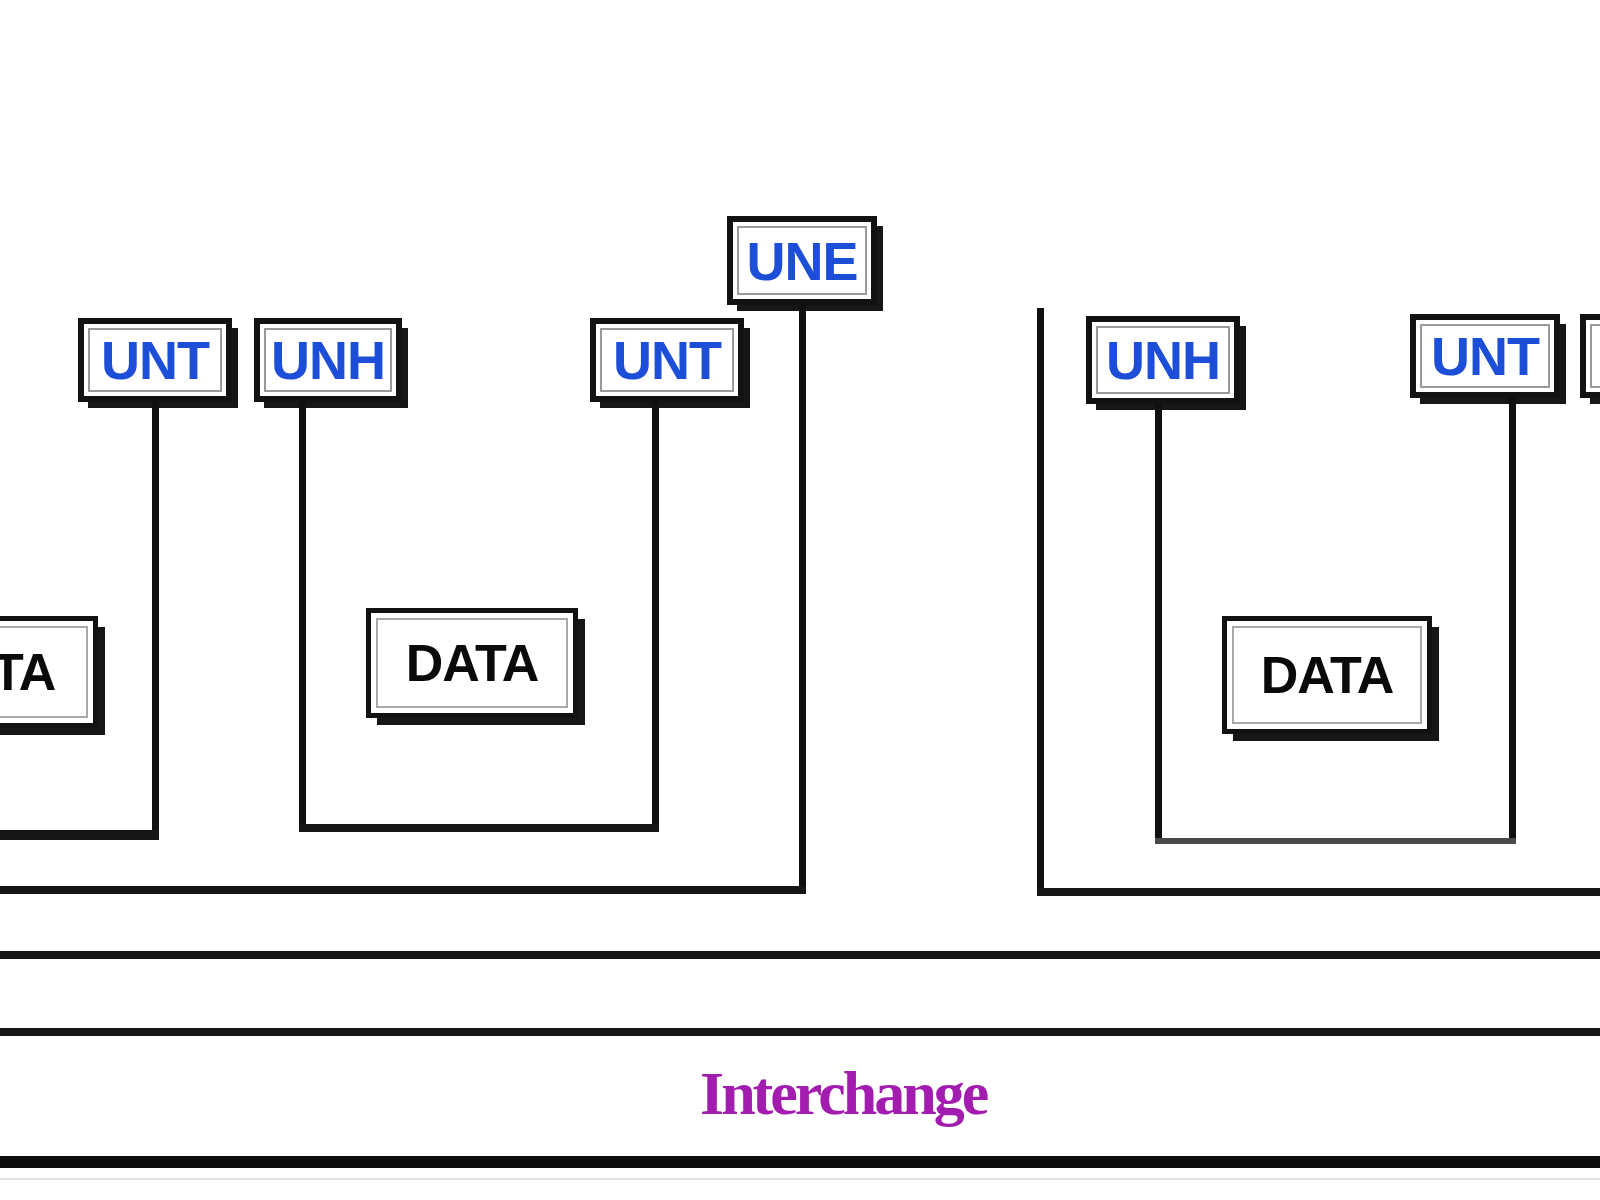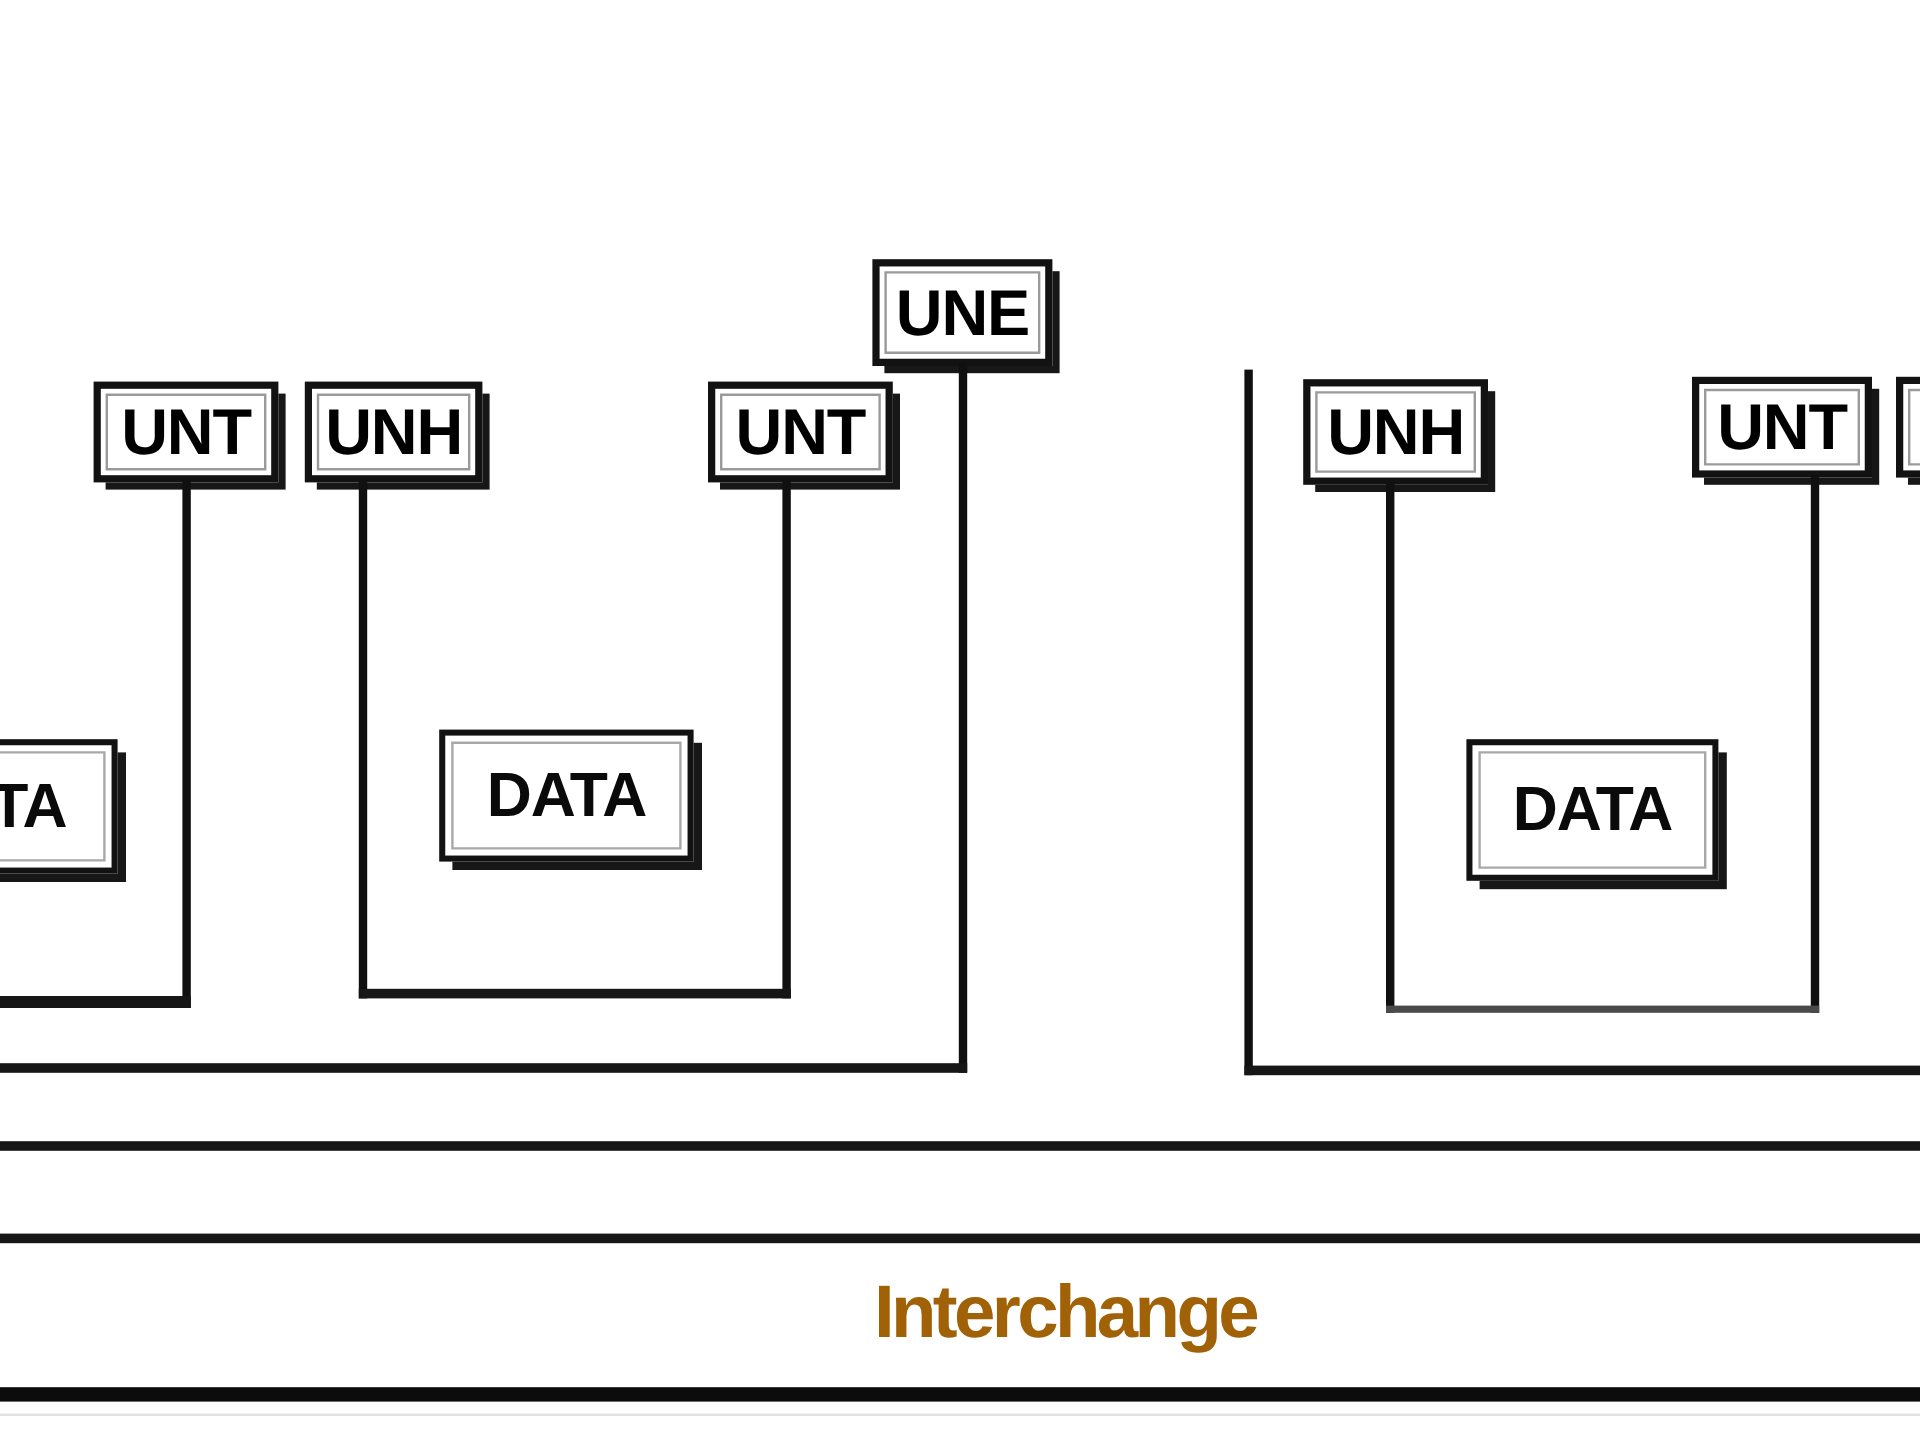--- a/index.html
+++ b/index.html
@@ -15,21 +15,21 @@
   
   .tagbox {
     position: absolute;
     box-sizing: border-box;
     background: #ffffff;
     border: 6px solid #121212;
     box-shadow: inset 0 0 0 4px #ffffff, inset 0 0 0 6px #9a9a9a,
                 8px 8px 0 -2px #171717;
     display: flex; align-items: center; justify-content: center;
     font-weight: bold; font-size: 54px; letter-spacing: -1px;
-    color: #000000;
+    color: #1d4ed8;
   }
 
   
   .databox {
     position: absolute;
     box-sizing: border-box;
     background: #ffffff;
     border: 5px solid #121212;
     box-shadow: inset 0 0 0 5px #ffffff, inset 0 0 0 7px #a8a8a8,
                 9px 9px 0 -2px #171717;
@@ -37,23 +37,23 @@
     font-weight: bold; font-size: 52px; letter-spacing: -1px;
     color: #0a0a0a;
   }
 
   .vline { position: absolute; width: 7px; background: #101010; }
   .hline { position: absolute; height: 8px; background: #161616; }
 
   .caption {
     position: absolute;
     font-weight: bold; font-size: 62px; letter-spacing: -3px;
-    color: #a16207;
-    text-align: center;
+    color: #a21caf;
     white-space: nowrap;
+    font-family: Liberation Serif, serif;
   }
 </style>
 </head>
 <body>
 
 <div class="stage">
 
   <div class="tagbox" style="left:727px; top:216px; width:150px; height:89px;">
     <span>UNE</span>
   </div>

